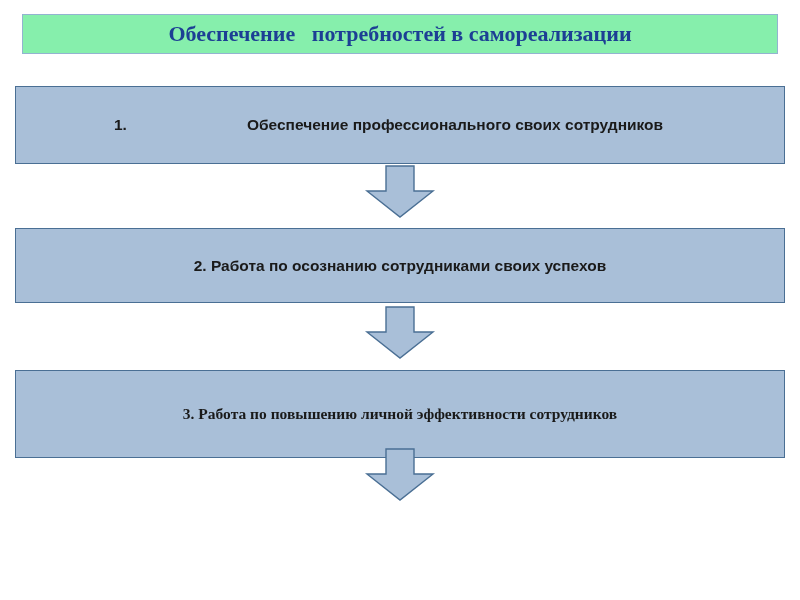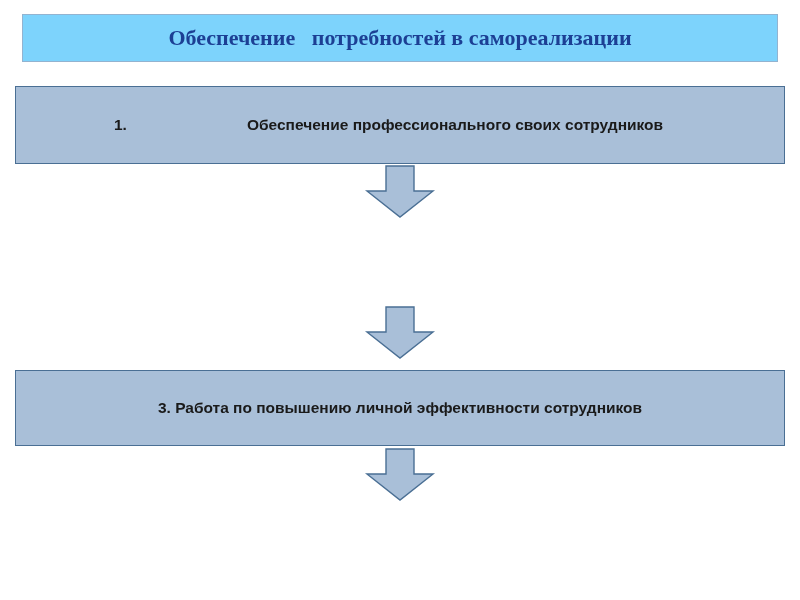--- a/index.html
+++ b/index.html
@@ -16,22 +16,22 @@
   .slide {
     position: relative;
     width: 800px;
     height: 600px;
   }
   .title-box {
     position: absolute;
     left: 22px;
     top: 14px;
     width: 756px;
-    height: 48px;
-    background: #7dd3fc;
+    height: 40px;
+    background: #86efac;
     border: 1px solid #93b3d0;
     box-sizing: border-box;
     display: flex;
     align-items: center;
     justify-content: center;
   }
   .title-text {
     color: #1c3f94;
     font-family: "Liberation Serif", serif;
     font-weight: bold;
@@ -44,21 +44,21 @@
     left: 15px;
     width: 770px;
     background: #a9bfd8;
     border: 1px solid #4a6f94;
     box-sizing: border-box;
     display: flex;
     align-items: center;
   }
   .step-box.b1 { top: 86px; height: 78px; justify-content: flex-start; }
   .step-box.b2 { top: 228px; height: 75px; justify-content: center; }
-  .step-box.b3 { top: 370px; height: 76px; justify-content: center; }
+  .step-box.b3 { top: 370px; height: 88px; justify-content: center; font-family: Liberation Serif, serif; }
 
   .step-text {
     font-size: 15.5px;
     font-weight: bold;
     color: #1a1a1a;
     white-space: pre;
   }
   .b1 .step-text {
     margin-left: 98px;
   }
@@ -94,20 +94,23 @@
     <span class="step-num">1.</span>
     <span class="step-text">Обеспечение профессионального своих сотрудников</span>
   </div>
 
   <div class="arrow a1">
     <svg viewBox="0 0 72 54" xmlns="http://www.w3.org/2000/svg">
       <polygon points="22,1 50,1 50,26 69,26 36,52 3,26 22,26" fill="#a9bfd8" stroke="#4a6f94" stroke-width="1.4"></polygon>
     </svg>
   </div>
 
+  <div class="step-box b2">
+    <span class="step-text">2. Работа по осознанию сотрудниками своих успехов</span>
+  </div>
 
   <div class="arrow a2">
     <svg viewBox="0 0 72 54" xmlns="http://www.w3.org/2000/svg">
       <polygon points="22,1 50,1 50,26 69,26 36,52 3,26 22,26" fill="#a9bfd8" stroke="#4a6f94" stroke-width="1.4"></polygon>
     </svg>
   </div>
 
   <div class="step-box b3">
     <span class="step-text">3. Работа по повышению личной эффективности сотрудников</span>
   </div>

